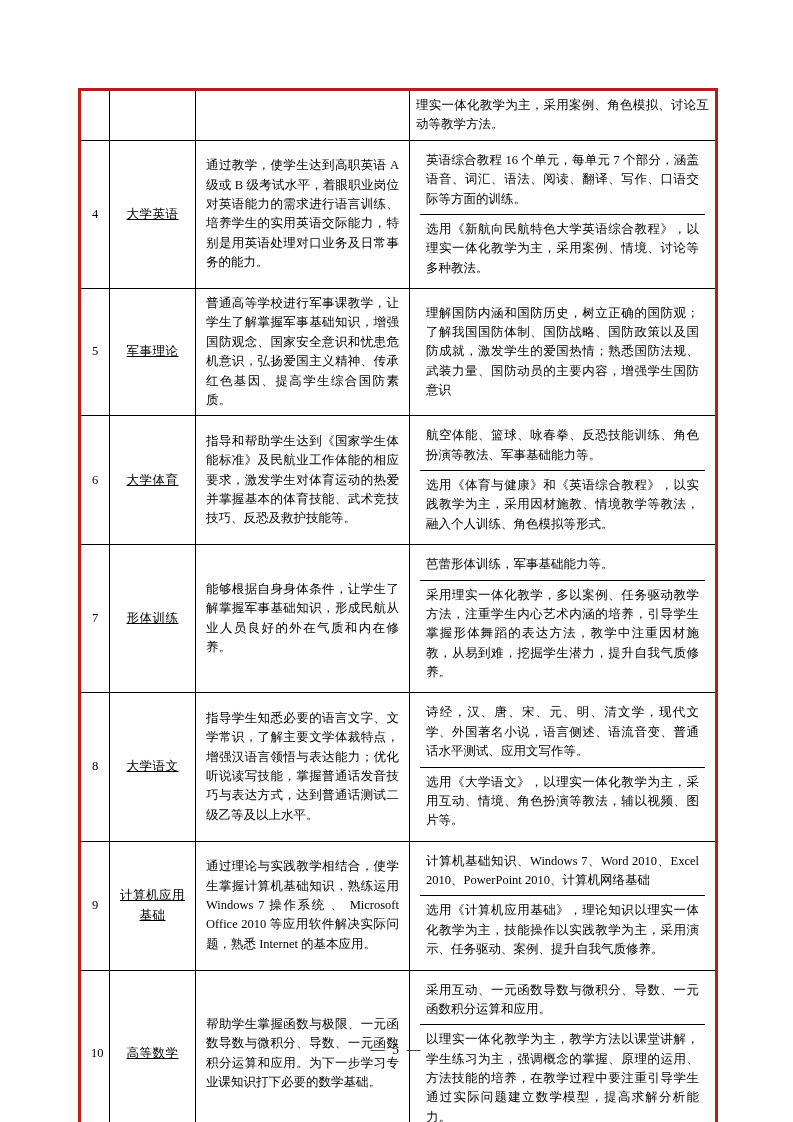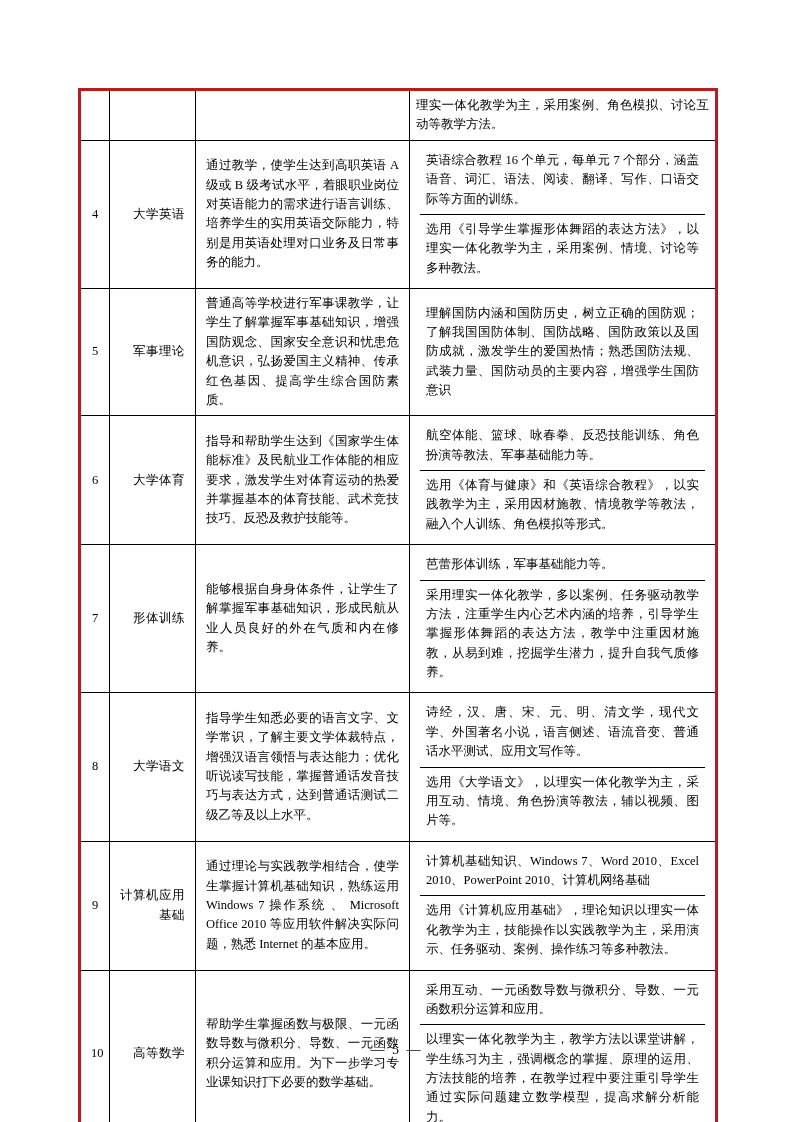--- a/index.html
+++ b/index.html
@@ -40,23 +40,24 @@
   col.c-name { width: 86px; }
   col.c-goal { width: 214px; }
   col.c-content { width: 307px; }
 
   td.num {
     text-align: center;
     font-family: "Liberation Serif", serif;
     font-size: 13px;
   }
   td.name {
-    text-align: right;
+    text-align: center;
     font-size: 13px;
     letter-spacing: 0.5px;
+    text-decoration: underline;
   }
   td.goal {
     text-align: justify;
     text-justify: inter-ideograph;
   }
   td.content {
     text-align: justify;
     text-justify: inter-ideograph;
     padding: 0;
   }
@@ -102,21 +103,21 @@
           <div class="content-block">理实一体化教学为主，采用案例、角色模拟、讨论互动等教学方法。</div>
         </td>
       </tr>
 
       <tr>
         <td class="num">4</td>
         <td class="name">大学英语</td>
         <td class="goal">通过教学，使学生达到高职英语 A 级或 B 级考试水平，着眼职业岗位对英语能力的需求进行语言训练、培养学生的实用英语交际能力，特别是用英语处理对口业务及日常事务的能力。</td>
         <td class="content">
           <div class="content-block">英语综合教程 16 个单元，每单元 7 个部分，涵盖语音、词汇、语法、阅读、翻译、写作、口语交际等方面的训练。</div>
-          <div class="content-block">选用《引导学生掌握形体舞蹈的表达方法》，以理实一体化教学为主，采用案例、情境、讨论等多种教法。</div>
+          <div class="content-block">选用《新航向民航特色大学英语综合教程》，以理实一体化教学为主，采用案例、情境、讨论等多种教法。</div>
         </td>
       </tr>
 
       <tr>
         <td class="num">5</td>
         <td class="name">军事理论</td>
         <td class="goal">普通高等学校进行军事课教学，让学生了解掌握军事基础知识，增强国防观念、国家安全意识和忧患危机意识，弘扬爱国主义精神、传承红色基因、提高学生综合国防素质。</td>
         <td class="content">
           <div class="content-block">理解国防内涵和国防历史，树立正确的国防观；了解我国国防体制、国防战略、国防政策以及国防成就，激发学生的爱国热情；熟悉国防法规、武装力量、国防动员的主要内容，增强学生国防意识</div>
         </td>
@@ -151,21 +152,21 @@
           <div class="content-block">选用《大学语文》，以理实一体化教学为主，采用互动、情境、角色扮演等教法，辅以视频、图片等。</div>
         </td>
       </tr>
 
       <tr>
         <td class="num">9</td>
         <td class="name">计算机应用基础</td>
         <td class="goal">通过理论与实践教学相结合，使学生掌握计算机基础知识，熟练运用 Windows 7 操作系统 、 Microsoft Office 2010 等应用软件解决实际问题，熟悉 Internet 的基本应用。</td>
         <td class="content">
           <div class="content-block">计算机基础知识、Windows 7、Word 2010、Excel 2010、PowerPoint 2010、计算机网络基础</div>
-          <div class="content-block">选用《计算机应用基础》，理论知识以理实一体化教学为主，技能操作以实践教学为主，采用演示、任务驱动、案例、操作练习等多种教法。</div>
+          <div class="content-block">选用《计算机应用基础》，理论知识以理实一体化教学为主，技能操作以实践教学为主，采用演示、任务驱动、案例、提升自我气质修养。</div>
         </td>
       </tr>
 
       <tr>
         <td class="num">10</td>
         <td class="name">高等数学</td>
         <td class="goal">帮助学生掌握函数与极限、一元函数导数与微积分、导数、一元函数积分运算和应用。为下一步学习专业课知识打下必要的数学基础。</td>
         <td class="content">
           <div class="content-block">采用互动、一元函数导数与微积分、导数、一元函数积分运算和应用。</div>
           <div class="content-block">以理实一体化教学为主，教学方法以课堂讲解，学生练习为主，强调概念的掌握、原理的运用、方法技能的培养，在教学过程中要注重引导学生通过实际问题建立数学模型，提高求解分析能力。</div>

